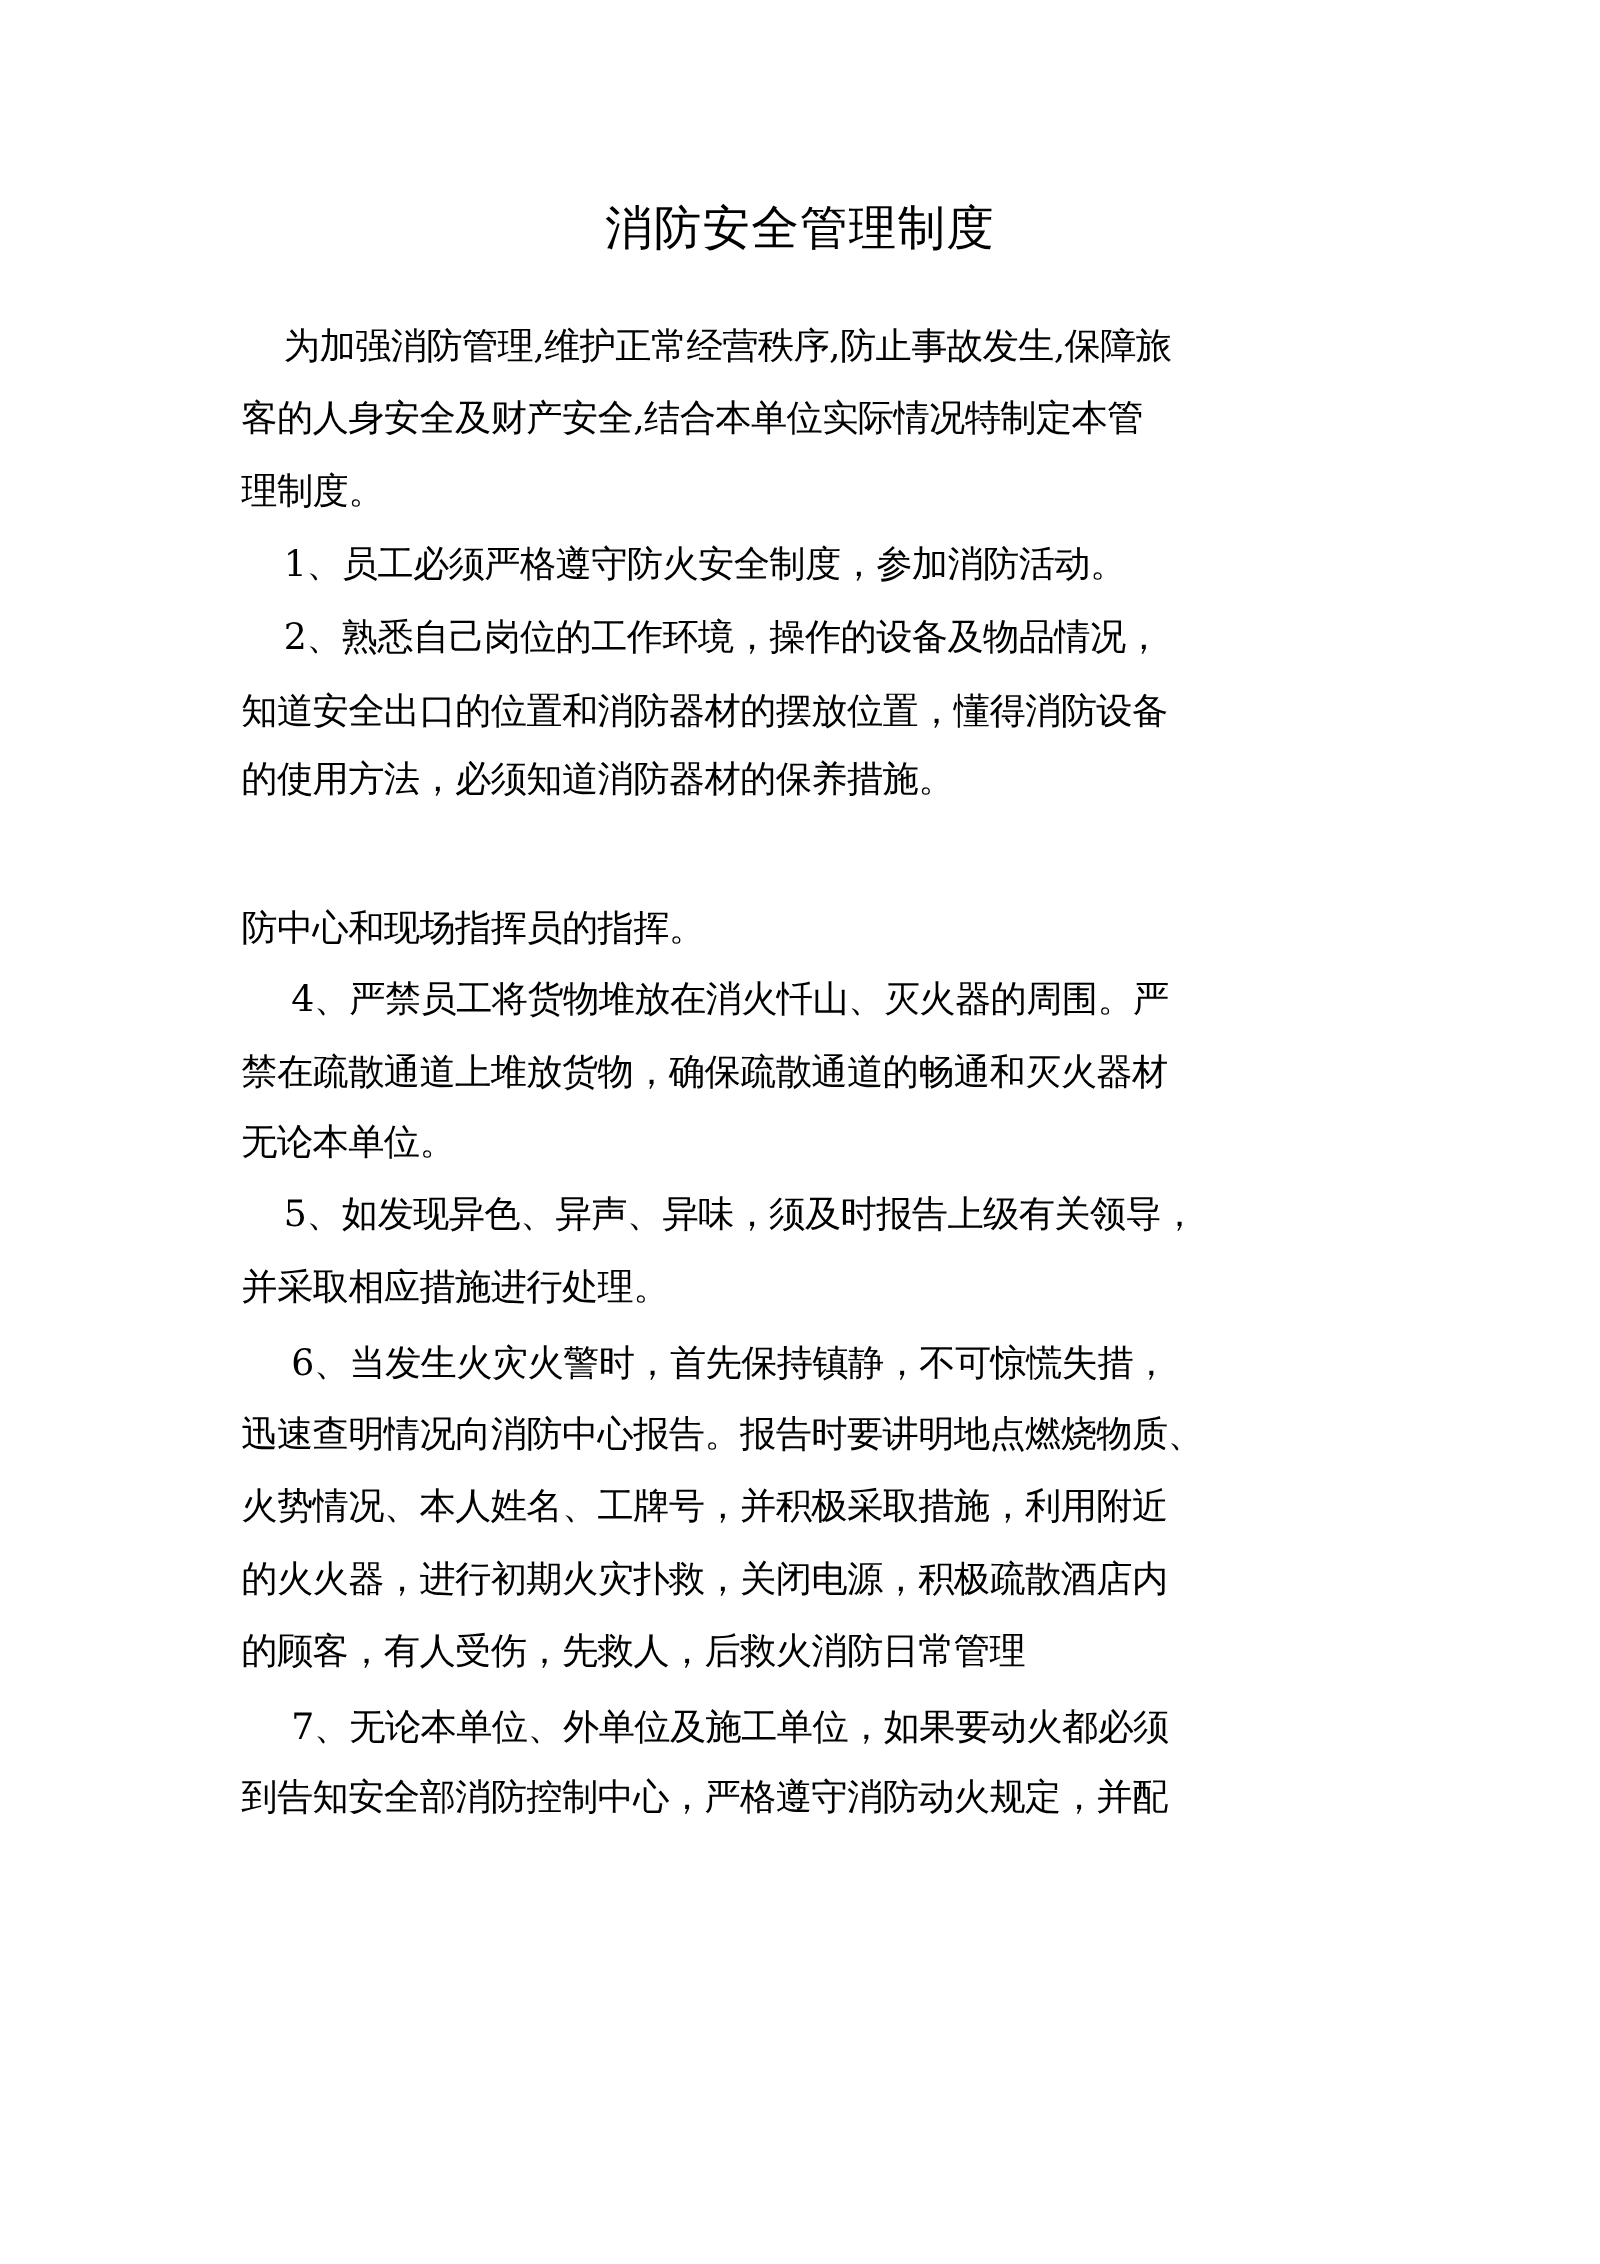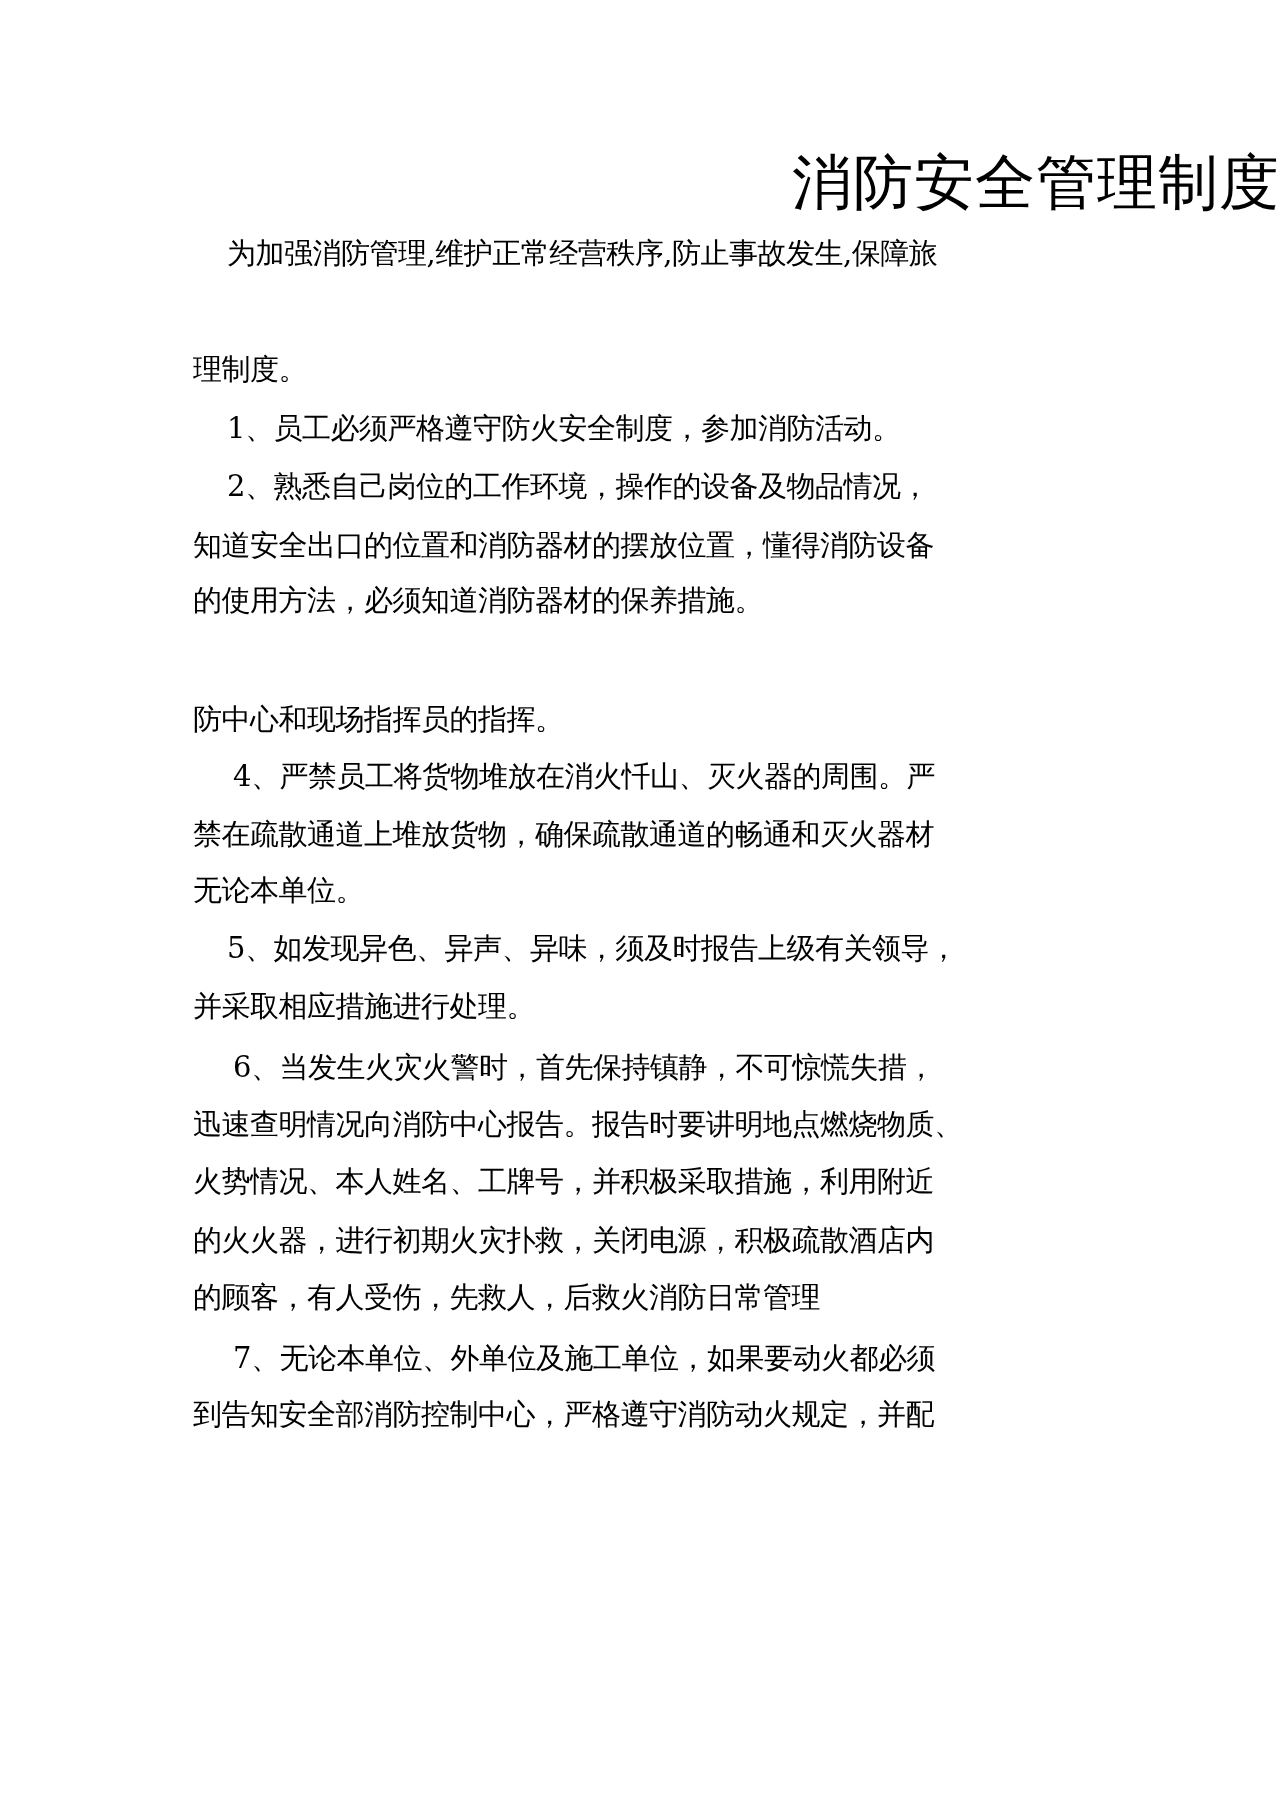--- a/index.html
+++ b/index.html
@@ -22,42 +22,44 @@
       height: 1811px;
       background: #ffffff;
     }
     .title {
       position: absolute;
       left: 0;
       width: 1280px;
       top: 150px;
       height: 64px;
       line-height: 64px;
-      text-align: right;
-      font-size: 60px;
+      text-align: center;
+      font-size: 38px;
       letter-spacing: 1px;
       white-space: nowrap;
     }
     .line {
       position: absolute;
       left: 193px;
       height: 40px;
       line-height: 40px;
       font-size: 29px;
       white-space: nowrap;
       letter-spacing: -0.5px;
+      margin-top: 23px;
     }
   </style>
 </head>
 <body>
 
 <div class="page">
   <div class="title">消防安全管理制度</div>
 
   <div class="line" style="top: 233px; left: 227px;">为加强消防管理,维护正常经营秩序,防止事故发生,保障旅</div>
+  <div class="line" style="top: 291px; left: 193px;">客的人身安全及财产安全,结合本单位实际情况特制定本管</div>
   <div class="line" style="top: 349px; left: 193px;">理制度。</div>
   <div class="line" style="top: 408px; left: 227px;">1、员工必须严格遵守防火安全制度，参加消防活动。</div>
   <div class="line" style="top: 466px; left: 227px;">2、熟悉自己岗位的工作环境，操作的设备及物品情况，</div>
   <div class="line" style="top: 525px; left: 193px;">知道安全出口的位置和消防器材的摆放位置，懂得消防设备</div>
   <div class="line" style="top: 583px; left: 193px; font-family: Liberation Mono, monospace;">的使用方法，必须知道消防器材的保养措施。</div>
   <div class="line" style="top: 699px; left: 193px; text-align: right;">防中心和现场指挥员的指挥。</div>
   <div class="line" style="top: 756px; left: 233px;">4、严禁员工将货物堆放在消火忏山、灭火器的周围。严</div>
   <div class="line" style="top: 814px; left: 193px;">禁在疏散通道上堆放货物，确保疏散通道的畅通和灭火器材</div>
   <div class="line" style="top: 870px; left: 193px;">无论本单位。</div>
   <div class="line" style="top: 928px; left: 227px;">5、如发现异色、异声、异味，须及时报告上级有关领导，</div>

